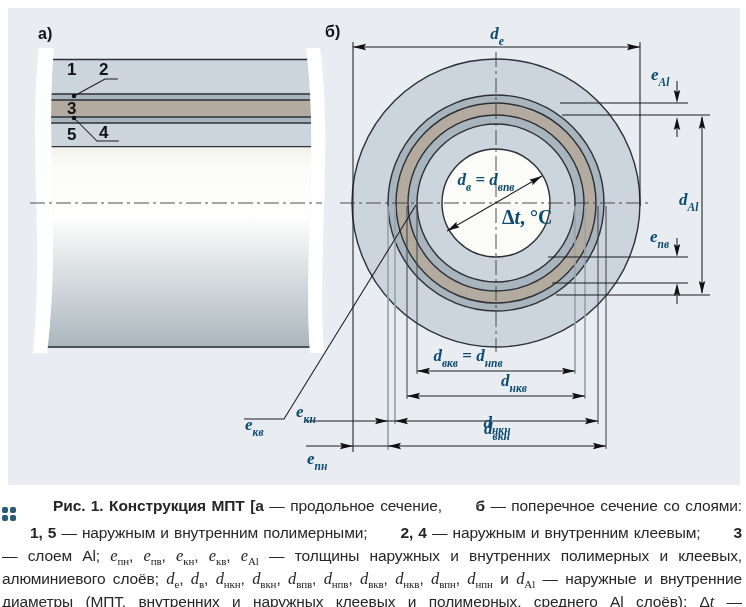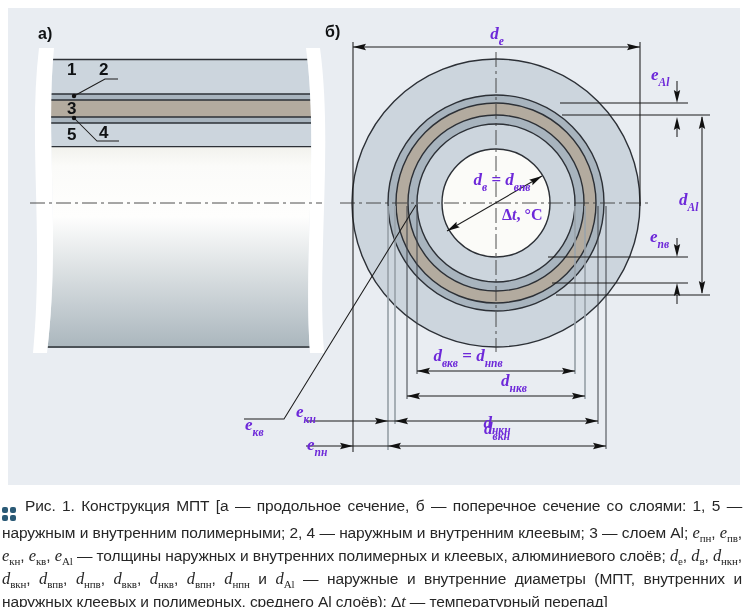--- a/index.html
+++ b/index.html
@@ -18,34 +18,34 @@
   .lyrline{stroke:var(--line);stroke-width:1.3;}
   .dimln{stroke:var(--dim);stroke-width:1.05;fill:none;}
   .extg{stroke:var(--extgray);stroke-width:1.7;}
   .extd{stroke:#3c4046;stroke-width:1;}
   .cl{stroke:#3a3a3a;stroke-width:0.9;stroke-dasharray:15 4 3 4;fill:none;}
   .ah{fill:#111;stroke:none;}
   .wht{fill:#ffffff;stroke:none;}
 
   
   .dim{position:absolute;font-family:"Liberation Serif",serif;font-style:italic;font-weight:700;
-       font-size:17px;color:#6d28d9;line-height:1;white-space:nowrap;}
+       font-size:17px;color:#0c4a6e;line-height:1;white-space:nowrap;}
   .dim sub{font-size:11.5px;position:relative;top:2px;line-height:0;}
   .dim .rm{font-style:normal;}
   .ctr{transform:translateX(-50%);}
   .num{position:absolute;font-family:"Liberation Sans",sans-serif;font-weight:700;
        font-size:17px;color:#101214;line-height:1;}
   .sec{position:absolute;font-family:"Liberation Sans",sans-serif;font-weight:700;
        font-size:16px;color:#101214;line-height:1;}
 
   
   .caption{position:absolute;left:0;top:485px;width:746px;box-sizing:border-box;
            padding:9px 4px 0 2px;font-size:15.5px;line-height:23px;color:var(--captxt);
            text-align:justify;letter-spacing:-0.12px;}
-  .caption .b{font-weight:400;}
+  .caption .b{font-weight:700;margin-left:28px;}
   .caption .cm{font-family:"Liberation Serif",serif;font-style:italic;font-size:16.5px;}
   .caption sub.cs{font-family:"Liberation Serif",serif;font-size:11px;line-height:0;}
   .fig-icon{display:inline-grid;grid-template-columns:6px 6px;gap:2px 2px;
             margin-right:9px;vertical-align:-2px;}
   .fig-icon i{width:6px;height:6px;border-radius:2px;background:var(--icon);}
 </style>
 </head>
 <body>
 
 <div class="stage">
@@ -175,37 +175,37 @@
     <div class="num" style="left:99px;top:124px">4</div>
 
     <div class="dim ctr" style="left:497px;top:25px"><span>d</span><sub>е</sub></div>
 
     <div class="dim" style="left:651px;top:66px"><span>e</span><sub>Al</sub></div>
 
     <div class="dim" style="left:679px;top:191px"><span>d</span><sub>Al</sub></div>
 
     <div class="dim" style="left:650px;top:228px"><span>e</span><sub>пв</sub></div>
 
-    <div class="dim ctr" style="left:502px;top:171px"><span>d</span><sub>в</sub><span class="rm"> = </span><span>d</span><sub>впв</sub></div>
-
-    <div class="dim" style="left:502px;top:207px;font-size:16px"><span class="rm">Δ</span><span>t</span><span class="rm">, °C</span></div>
+    <div class="dim ctr" style="left:486px;top:171px"><span>d</span><sub>в</sub><span class="rm"> = </span><span>d</span><sub>впв</sub></div>
+
+    <div class="dim" style="left:502px;top:207px;font-size:20px"><span class="rm">Δ</span><span>t</span><span class="rm">, °C</span></div>
 
     <div class="dim ctr" style="left:468px;top:347px"><span>d</span><sub>вкв</sub><span class="rm"> = </span><span>d</span><sub>нпв</sub></div>
 
     <div class="dim ctr" style="left:514px;top:372px"><span>d</span><sub>нкв</sub></div>
 
     <div class="dim ctr" style="left:497px;top:420px"><span>d</span><sub>вкн</sub></div>
 
     <div class="dim ctr" style="left:497px;top:414px"><span>d</span><sub>нкн</sub></div>
 
     <div class="dim" style="left:245px;top:416px"><span>e</span><sub>кв</sub></div>
 
     <div class="dim" style="left:296px;top:403px"><span>e</span><sub>кн</sub></div>
 
-    <div class="dim" style="left:307px;top:436px"><span>e</span><sub>пн</sub></div>
+    <div class="dim" style="left:307px;top:450px"><span>e</span><sub>пн</sub></div>
   </div>
 
   <div class="caption">
     <span class="fig-icon">
         <i></i>
         <i></i>
         <i></i>
         <i></i>
       </span><span><span class="b">Рис. 1. Конструкция МПТ [а</span><span> — продольное сечение, </span><span class="b">б</span><span> — поперечное сечение со слоями: </span><span class="b">1, 5</span><span> — наружным и внутренним полимерными; </span><span class="b">2, 4</span><span> — наружным и внутренним клеевым; </span><span class="b">3</span><span> — слоем Al; </span><span class="cm">e</span><sub class="cs">пн</sub><span>, </span><span class="cm">e</span><sub class="cs">пв</sub><span>, </span><span class="cm">e</span><sub class="cs">кн</sub><span>, </span><span class="cm">e</span><sub class="cs">кв</sub><span>, </span><span class="cm">e</span><sub class="cs">Al</sub><span> — толщины наружных и внутренних полимерных и клеевых, алюминиевого слоёв; </span><span class="cm">d</span><sub class="cs">е</sub><span>, </span><span class="cm">d</span><sub class="cs">в</sub><span>, </span><span class="cm">d</span><sub class="cs">нкн</sub><span>, </span><span class="cm">d</span><sub class="cs">вкн</sub><span>, </span><span class="cm">d</span><sub class="cs">впв</sub><span>, </span><span class="cm">d</span><sub class="cs">нпв</sub><span>, </span><span class="cm">d</span><sub class="cs">вкв</sub><span>, </span><span class="cm">d</span><sub class="cs">нкв</sub><span>, </span><span class="cm">d</span><sub class="cs">впн</sub><span>, </span><span class="cm">d</span><sub class="cs">нпн</sub><span> и </span><span class="cm">d</span><sub class="cs">Al</sub><span> — наружные и внутренние диаметры (МПТ, внутренних и наружных клеевых и полимерных, среднего Al слоёв); </span><span>Δ</span><span class="cm">t</span><span> — температурный перепад]</span></span>
   </div>

